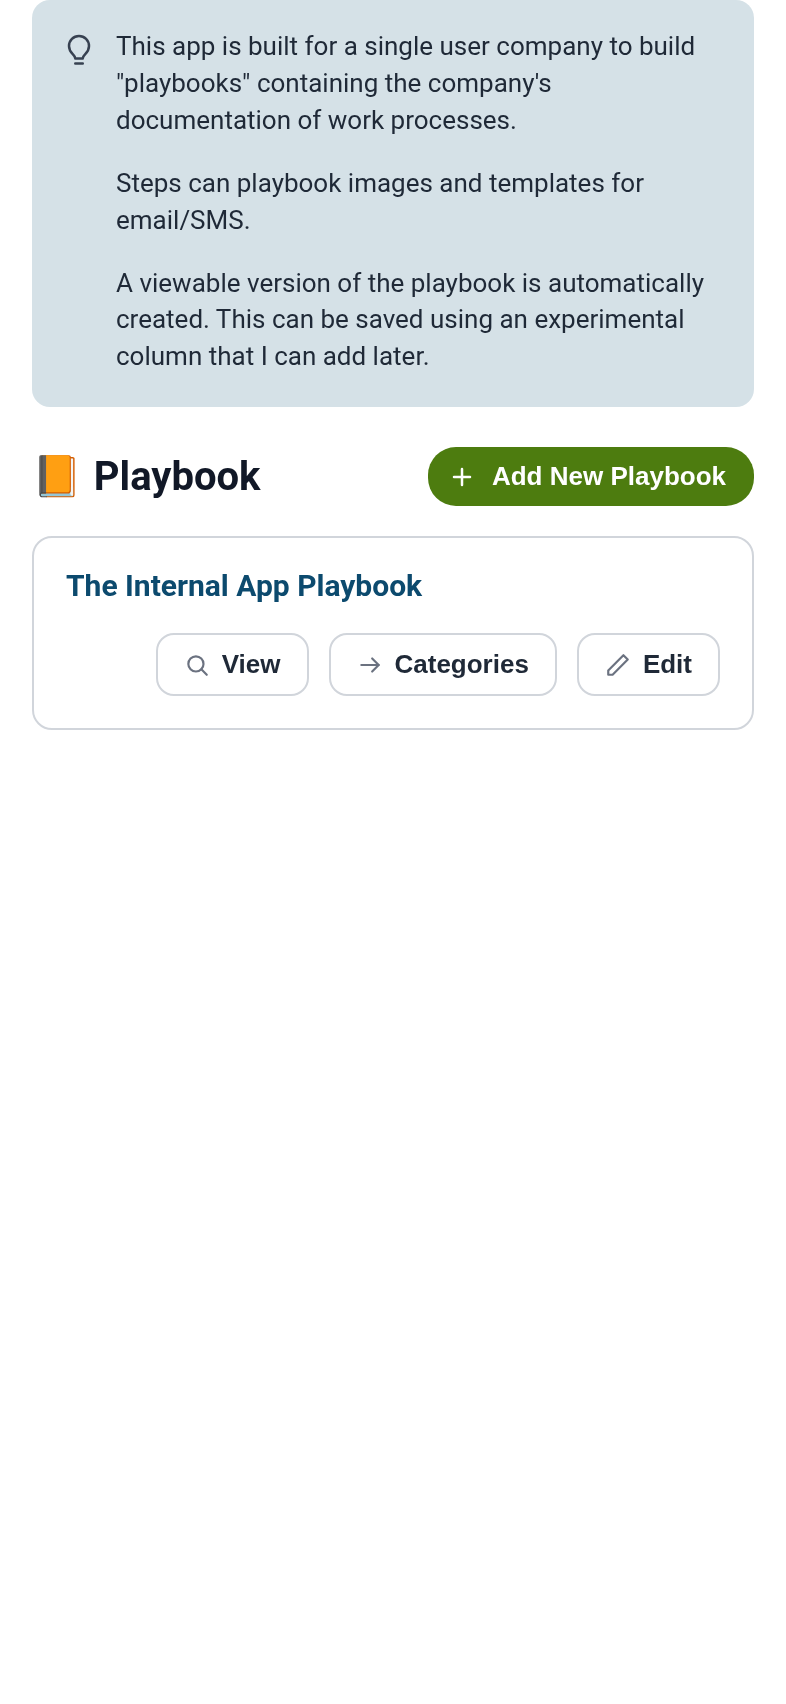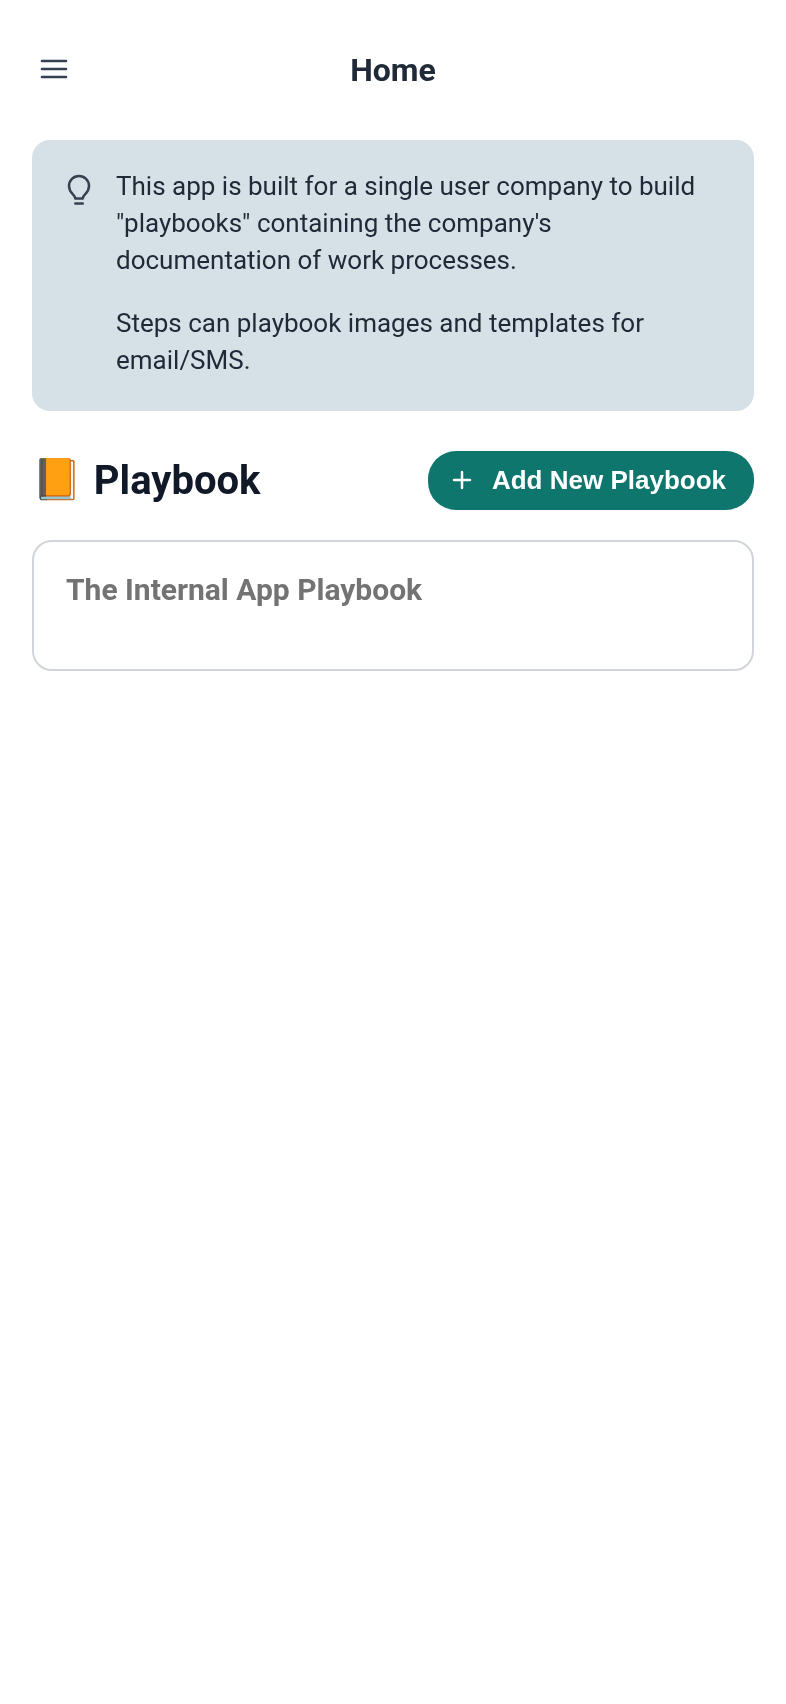--- a/index.html
+++ b/index.html
@@ -73,39 +73,39 @@
     gap: 12px;
   }
   .section-emoji {
     font-size: 40px;
     line-height: 1;
   }
   .add-btn {
     display: inline-flex;
     align-items: center;
     gap: 18px;
-    background: #0f766e;
+    background: #4d7c0f;
     color: #ffffff;
     border: none;
     border-radius: 28px;
     padding: 14px 28px 14px 22px;
     font-size: 26px;
     font-weight: 600;
     cursor: pointer;
   }
   .add-btn svg { stroke: #ffffff; }
   .card {
     border: 2px solid #d1d5db;
     border-radius: 20px;
     padding: 30px 32px 32px 32px;
   }
   .card-title {
     font-size: 30px;
     font-weight: 700;
-    color: #737373;
+    color: #0c4a6e;
     margin: 0 0 30px 0;
   }
   .card-actions {
     display: flex;
     flex-wrap: wrap;
     gap: 20px;
     justify-content: flex-end;
   }
   .chip {
     display: inline-flex;
@@ -122,55 +122,68 @@
   }
   .chip svg {
     stroke: #6b7280;
   }
 </style>
 </head>
 <body>
 
 <div class="app">
 
-  <div class="header">
-    <button class="menu-btn">
-      <svg width="32" height="32" viewBox="0 0 24 24" fill="none" stroke="#374151" stroke-width="2" stroke-linecap="round">
-        <line x1="3" y1="6" x2="21" y2="6"></line>
-        <line x1="3" y1="12" x2="21" y2="12"></line>
-        <line x1="3" y1="18" x2="21" y2="18"></line>
-      </svg>
-    </button>
-    <div class="header-title">Home</div>
-  </div>
 
   <div class="info-box">
     <div class="info-icon">
       <svg width="30" height="38" viewBox="0 0 24 30" fill="none" stroke="#374151" stroke-width="2" stroke-linecap="round" stroke-linejoin="round">
         <path d="M9 25h6"></path>
         <path d="M12 3a8 8 0 0 0-8 8c0 3 1.5 5 3 6.5 1 1 2 2 2 3.5h6c0-1.5 1-2.5 2-3.5 1.5-1.5 3-3.5 3-6.5a8 8 0 0 0-8-8z"></path>
       </svg>
     </div>
     <div class="info-text">
       <p>This app is built for a single user company to build "playbooks" containing the company's documentation of work processes.</p>
       <p>Steps can playbook images and templates for email/SMS.</p>
+      <p>A viewable version of the playbook is automatically created. This can be saved using an experimental column that I can add later.</p>
     </div>
   </div>
 
   <div class="section-row">
     <div class="section-title">
       <span class="section-emoji">📙</span>
       <span>Playbook</span>
     </div>
     <button class="add-btn">
       <svg width="24" height="24" viewBox="0 0 24 24" fill="none" stroke-width="2.5" stroke-linecap="round">
         <line x1="12" y1="4" x2="12" y2="20"></line>
         <line x1="4" y1="12" x2="20" y2="12"></line>
       </svg>
       <span>Add New Playbook</span>
     </button>
   </div>
 
   <div class="card">
     <div class="card-title">The Internal App Playbook</div>
+    <div class="card-actions">
+      <button class="chip">
+        <svg width="26" height="26" viewBox="0 0 24 24" fill="none" stroke-width="2" stroke-linecap="round">
+          <circle cx="11" cy="11" r="7"></circle>
+          <line x1="21" y1="21" x2="16" y2="16"></line>
+        </svg>
+        <span>View</span>
+      </button>
+      <button class="chip">
+        <svg width="26" height="26" viewBox="0 0 24 24" fill="none" stroke-width="2" stroke-linecap="round" stroke-linejoin="round">
+          <line x1="4" y1="12" x2="20" y2="12"></line>
+          <polyline points="14 6 20 12 14 18"></polyline>
+        </svg>
+        <span>Categories</span>
+      </button>
+      <button class="chip">
+        <svg width="26" height="26" viewBox="0 0 24 24" fill="none" stroke-width="2" stroke-linecap="round" stroke-linejoin="round">
+          <path d="M17 3l4 4L7 21H3v-4L17 3z"></path>
+        </svg>
+        <span>Edit</span>
+      </button>
+    </div>
   </div>
 
 </div>
 
 </body></html>

